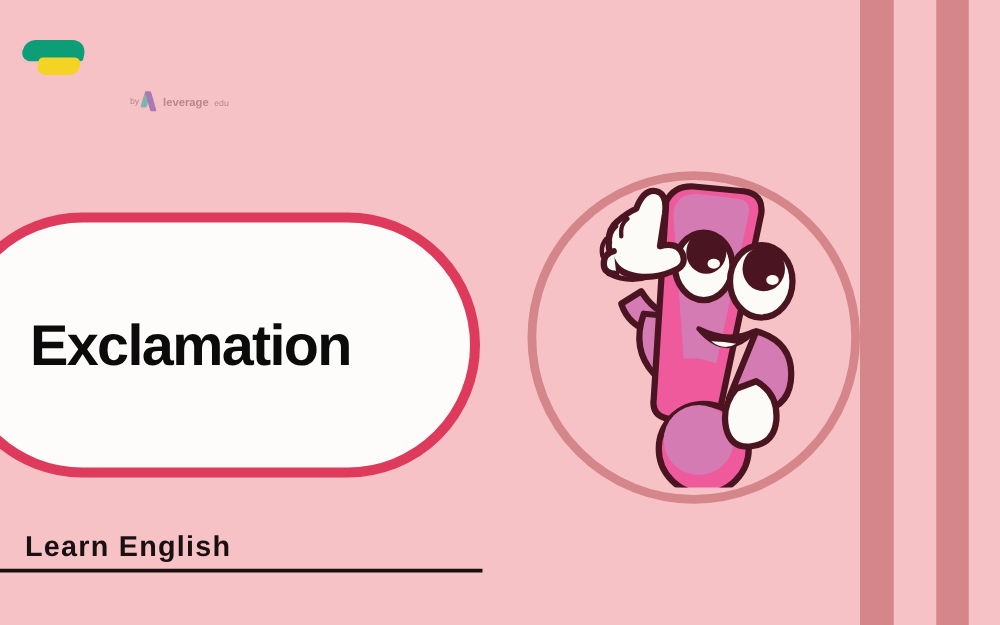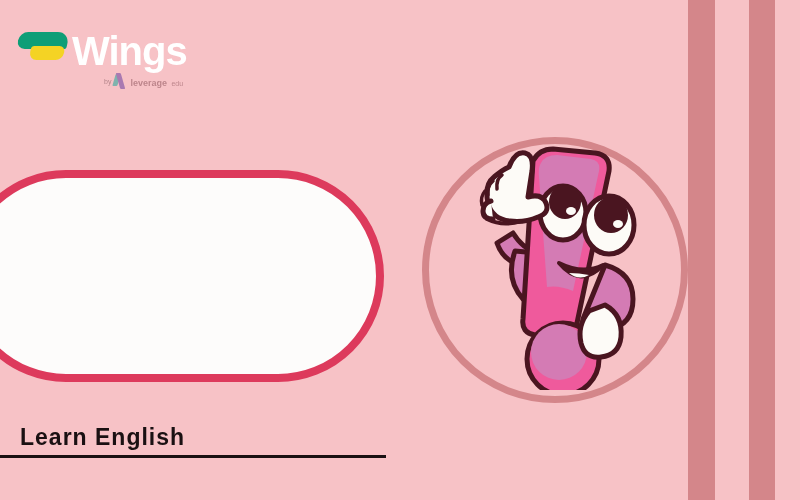--- a/index.html
+++ b/index.html
@@ -172,36 +172,36 @@
   <div class="stripe stripe-b"></div>
 
   <div class="ring"></div>
 
   <div class="brand">
     <div class="brand-row">
       <div class="wing-mark">
         <div class="wing-top"></div>
         <div class="wing-bot"></div>
       </div>
-      <div class="wordmark">Wings</div>
     </div>
     <div class="byline">
       <span class="byline-by">by</span>
       <span class="check-mark">
         <span class="c1"></span>
         <span class="c2"></span>
       </span>
       <span>
         <span class="byline-name">leverage</span>
         <span class="byline-sub">edu</span>
       </span>
     </div>
   </div>
 
   <div class="title-card">
+    <div class="title-line">Exclamation</div>
   </div>
 
   <div class="footer-text">Learn English</div>
   <div class="footer-rule"></div>
 
   <svg class="mascot" viewBox="0 0 210 245" xmlns="http://www.w3.org/2000/svg">
     <g stroke="#4a1520" stroke-width="5" stroke-linejoin="round" stroke-linecap="round">
 
       <path d="M150 120 q28 8 28 34 q0 26 -24 30 q-18 4 -26 -10 z" fill="#d47bb4"></path>
 

